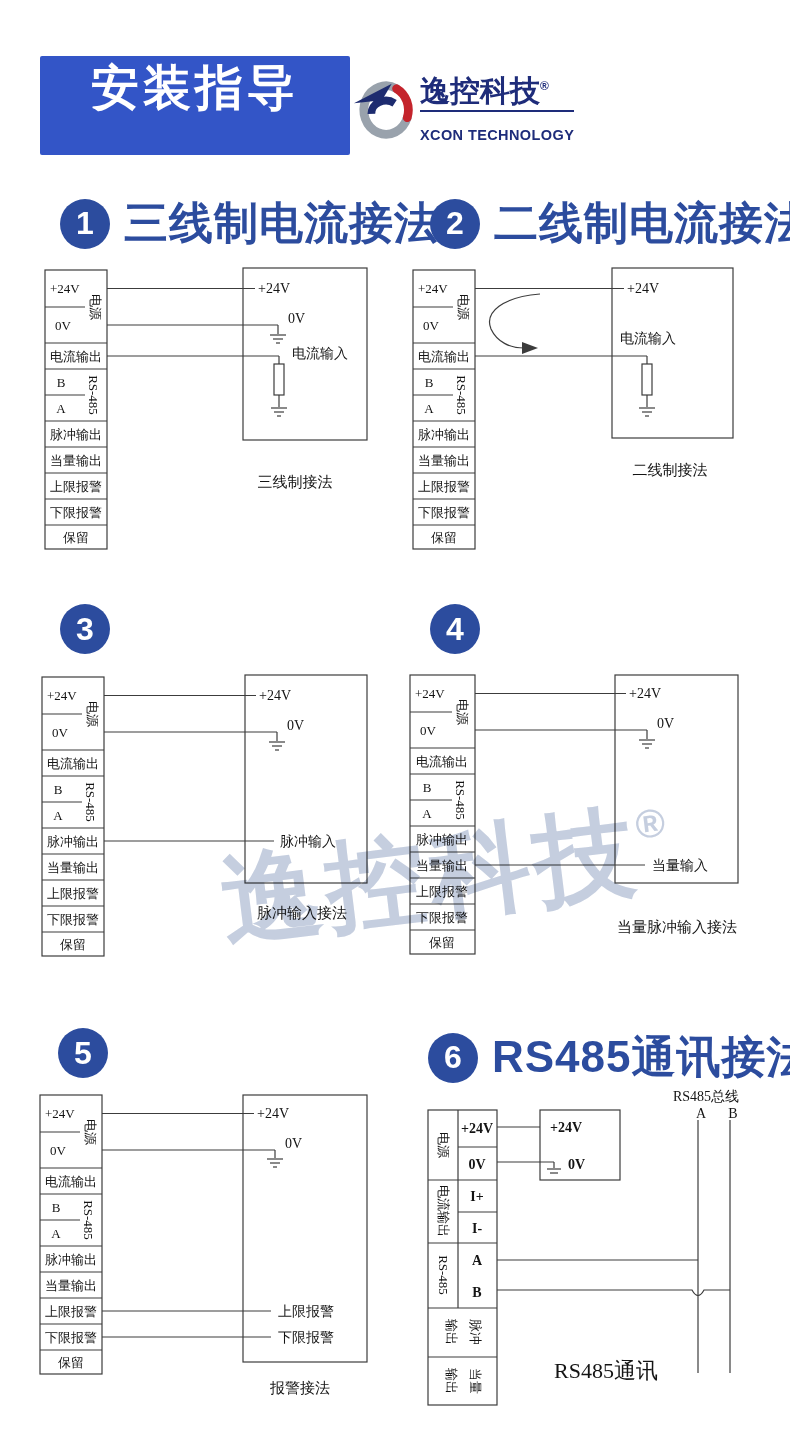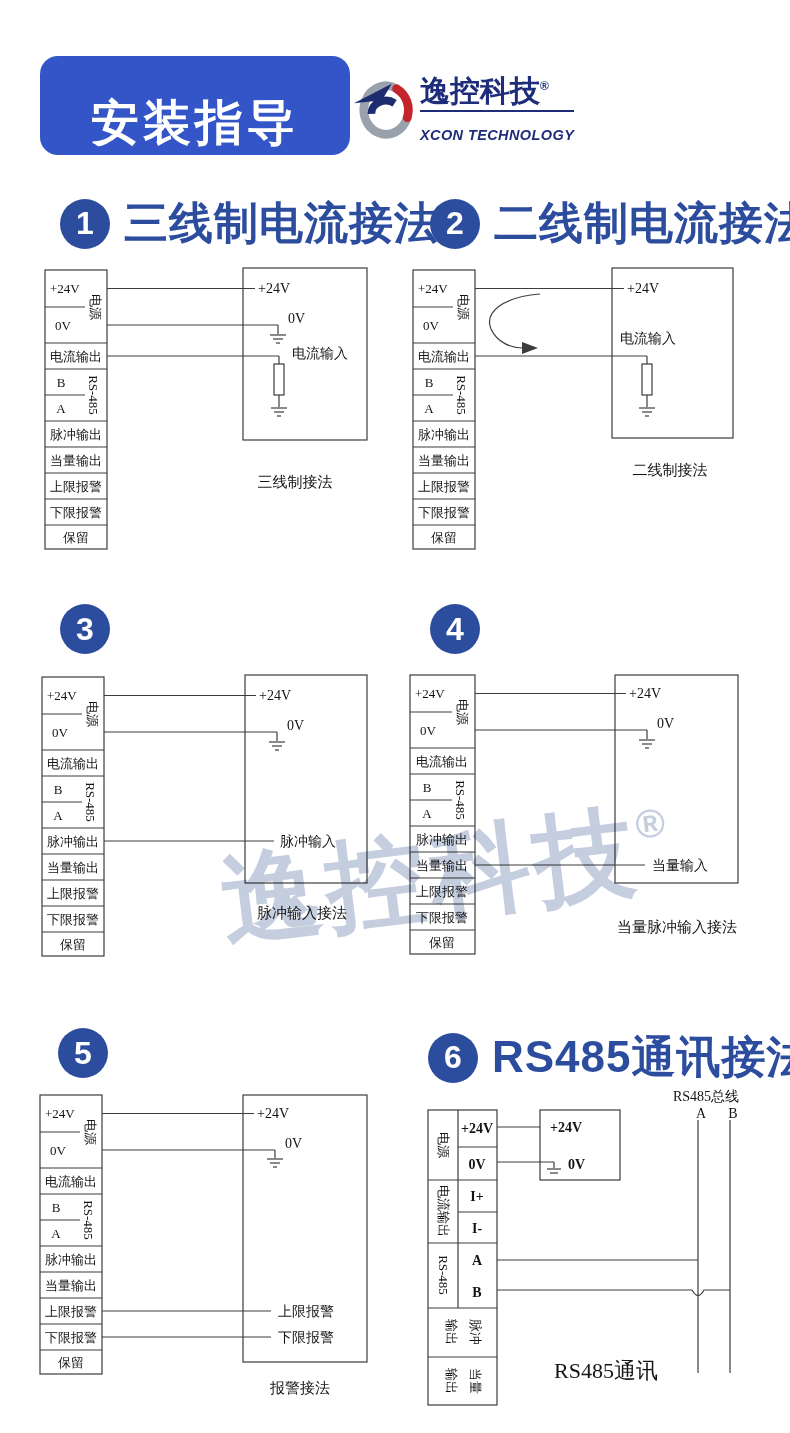--- a/index.html
+++ b/index.html
@@ -3,32 +3,32 @@
 <meta charset="utf-8">
 <style>
   html,body { margin:0; padding:0; background:#fff; }
   #page {
     position:relative; width:790px; height:1433px; background:#fff;
     overflow:hidden; font-family:"Liberation Sans", sans-serif;
   }
   
   .banner {
     position:absolute; left:40px; top:56px; width:310px; height:99px;
-    background:#3355c7; border-radius:18px;
-    display:flex; align-items:flex-end; justify-content:center;
+    background:#3355c7; border-radius:2px;
+    display:flex; align-items:flex-start; justify-content:center;
   }
   .banner-title { color:#fff; font-size:48px; font-weight:bold; letter-spacing:4px; }
   .logo { position:absolute; left:352px; top:74px; display:flex; align-items:center; gap:6px; }
   .logo-text { display:flex; flex-direction:column; }
   .logo-name {
     font-size:30px; font-weight:bold; color:#1e2c7a; line-height:1.1;
     border-bottom:2px solid #1e2c7a; padding-bottom:3px; white-space:nowrap;
   }
   .logo-name sup { font-size:12px; }
-  .logo-sub { font-size:14.5px; font-weight:bold; font-style:italic; color:#1e2c7a; letter-spacing:0.4px; margin-top:15px; white-space:nowrap; }
+  .logo-sub { font-size:14.5px; font-weight:bold; color:#1e2c7a; letter-spacing:0.4px; margin-top:15px; white-space:nowrap; }
   
   .sec-head { position:absolute; display:flex; align-items:center; gap:14px; }
   .num {
     width:50px; height:50px; border-radius:50%; background:#2c4c9e; color:#fff;
     font-size:32px; font-weight:bold; display:flex; align-items:center; justify-content:center;
     flex:0 0 auto;
   }
   .sec-title { font-size:44px; font-weight:bold; color:#2c4c9e; letter-spacing:1px; white-space:nowrap; }
   
   svg.diag { position:absolute; }

